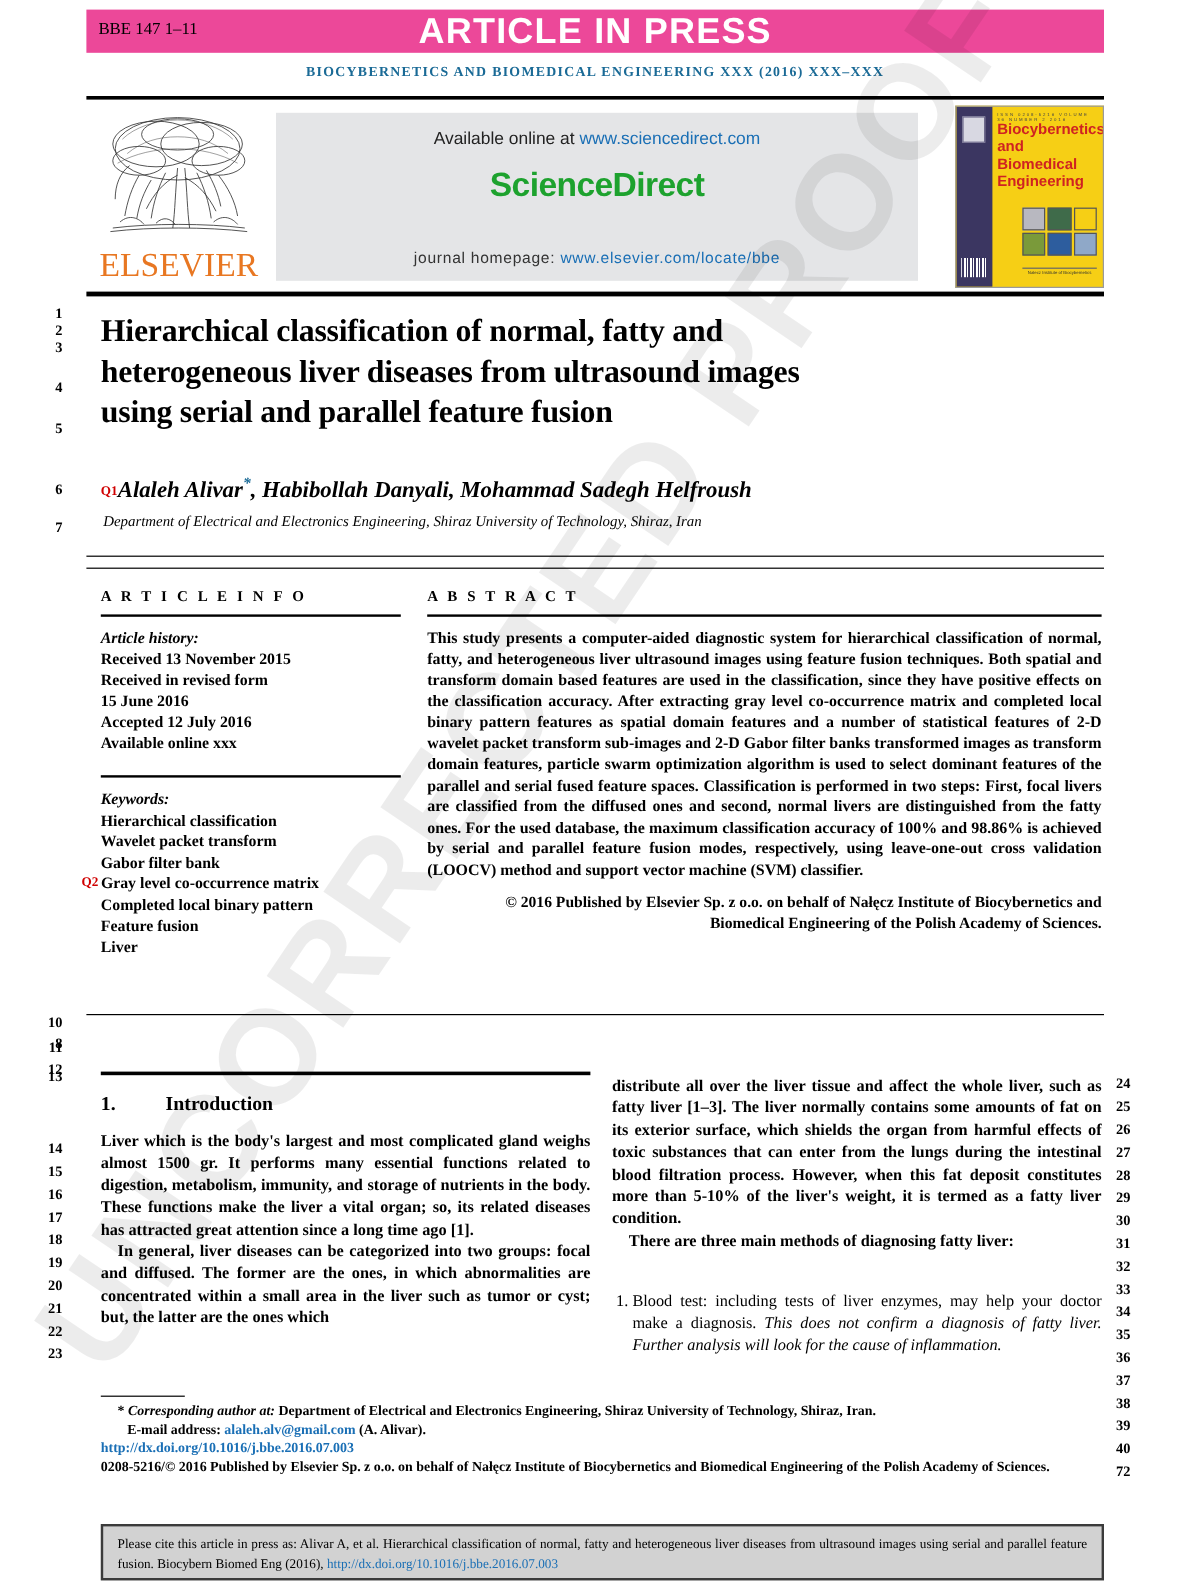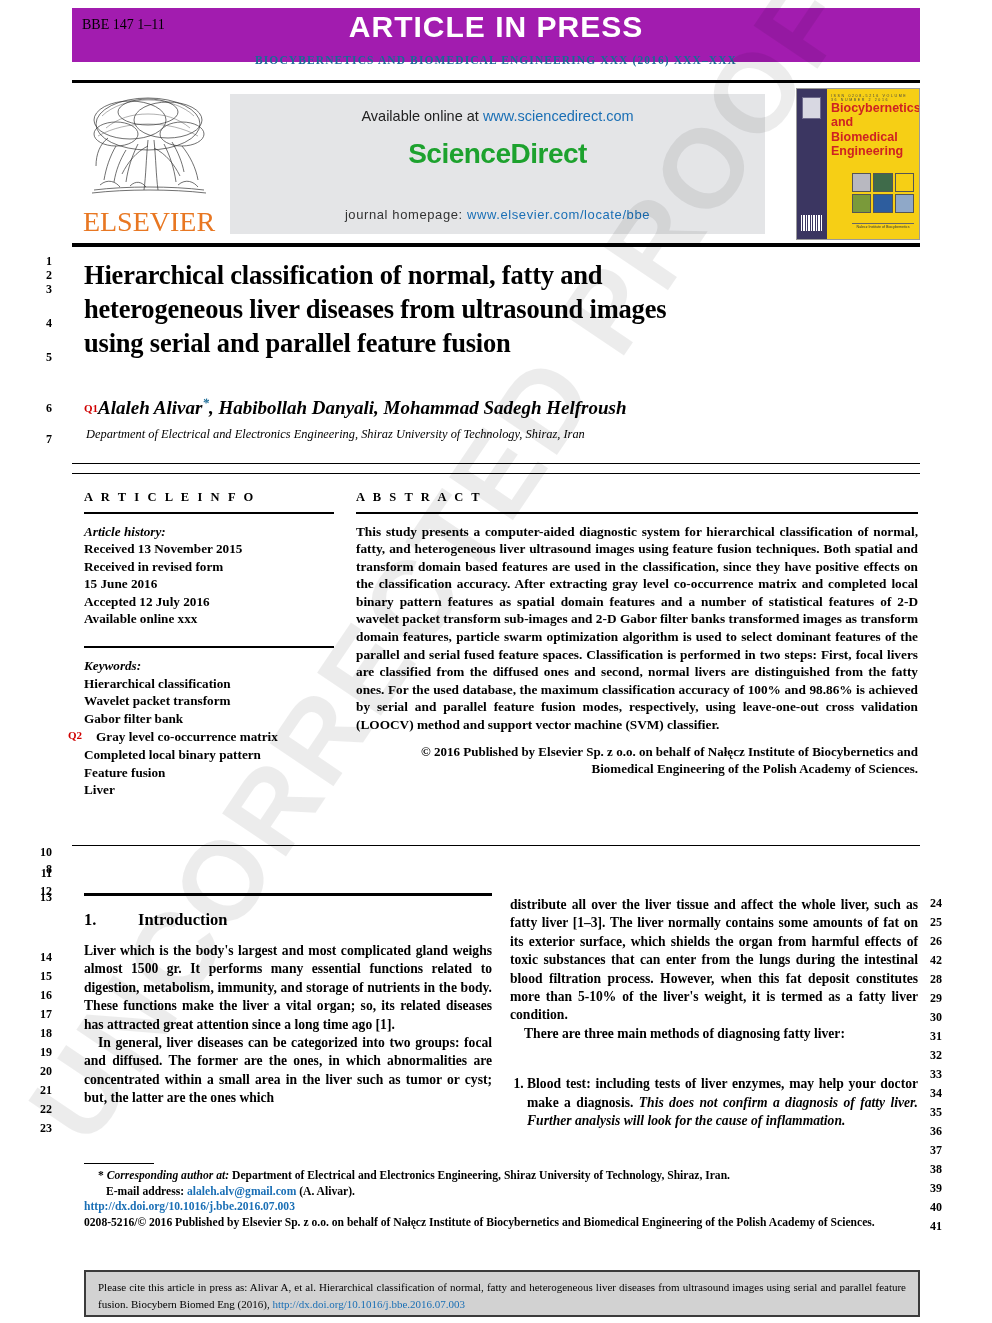--- a/index.html
+++ b/index.html
@@ -31,22 +31,22 @@
     font-size: 112px;
     letter-spacing: 4px;
     color: rgba(0,0,0,0.075);
     white-space: nowrap;
   }
 
   
   .topbar {
     position: absolute;
     left: 72px; top: 8px;
-    width: 848px; height: 54px;
-    background: #a21caf;
+    width: 848px; height: 36px;
+    background: #ec4899;
   }
   .topbar .bbe {
     position: absolute;
     left: 10px; top: 9px;
     font-size: 14px;
     color: #000;
     font-family: "Liberation Serif", serif;
   }
   .topbar .aip {
     position: absolute;
@@ -256,21 +256,21 @@
     font-weight: bold;
   }
   .col-left p + p, .col-right p + p { text-indent: 14px; }
   .ref { color: #000000; }
 
   ol.numlist { margin: 14px 0 0 0; padding-left: 17px; }
   ol.numlist li {
     font-family: "Liberation Serif", serif;
     font-size: 13.6px; line-height: 18.4px;
     text-align: justify;
-    font-weight: bold;
+    font-weight: normal;
     margin-top: 32px;
   }
   ol.numlist li em { font-style: italic; }
 
   
   .fn-rule { position: absolute; left: 84px; top: 1163px; width: 70px; height: 1px; background: #000; }
   .footnote {
     position: absolute; left: 84px; top: 1168px; width: 836px;
     font-family: "Liberation Serif", serif;
     font-size: 11.6px; line-height: 15.5px;
@@ -421,21 +421,21 @@
     <div>15 June 2016</div>
     <div>Accepted 12 July 2016</div>
     <div>Available online xxx</div>
   </div>
   <div class="kw-rule"></div>
   <div class="body">
     <div class="lbl">Keywords:</div>
     <div>Hierarchical classification</div>
     <div>Wavelet packet transform</div>
     <div>Gabor filter bank</div>
-    <div><span class="q-tag" style="margin-left:-16px;margin-right:14px">Q2</span><span>Gray level co-occurrence matrix</span></div>
+    <div><span class="q-tag" style="margin-left:-16px;margin-right:2px">Q2</span><span>Gray level co-occurrence matrix</span></div>
     <div>Completed local binary pattern</div>
     <div>Feature fusion</div>
     <div>Liver</div>
   </div>
 </div>
 
 <div class="abs-col">
   <div class="sec-head">A B S T R A C T</div>
   <div class="sec-rule"></div>
   <div class="body">This study presents a computer-aided diagnostic system for hierarchical classification of normal, fatty, and heterogeneous liver ultrasound images using feature fusion techniques. Both spatial and transform domain based features are used in the classification, since they have positive effects on the classification accuracy. After extracting gray level co-occurrence matrix and completed local binary pattern features as spatial domain features and a number of statistical features of 2-D wavelet packet transform sub-images and 2-D Gabor filter banks transformed images as transform domain features, particle swarm optimization algorithm is used to select dominant features of the parallel and serial fused feature spaces. Classification is performed in two steps: First, focal livers are classified from the diffused ones and second, normal livers are distinguished from the fatty ones. For the used database, the maximum classification accuracy of 100% and 98.86% is achieved by serial and parallel feature fusion modes, respectively, using leave-one-out cross validation (LOOCV) method and support vector machine (SVM) classifier.</div>
@@ -498,27 +498,27 @@
 <div class="lnum lnum-left" style="top:1026px">18</div>
 <div class="lnum lnum-left" style="top:1045px">19</div>
 <div class="lnum lnum-left" style="top:1064px">20</div>
 <div class="lnum lnum-left" style="top:1083px">21</div>
 <div class="lnum lnum-left" style="top:1102px">22</div>
 <div class="lnum lnum-left" style="top:1121px">23</div>
 
 <div class="lnum lnum-right" style="top:896px">24</div>
 <div class="lnum lnum-right" style="top:915px">25</div>
 <div class="lnum lnum-right" style="top:934px">26</div>
-<div class="lnum lnum-right" style="top:953px">42</div>
+<div class="lnum lnum-right" style="top:953px">27</div>
 <div class="lnum lnum-right" style="top:972px">28</div>
 <div class="lnum lnum-right" style="top:991px">29</div>
 <div class="lnum lnum-right" style="top:1010px">30</div>
 <div class="lnum lnum-right" style="top:1029px">31</div>
 <div class="lnum lnum-right" style="top:1048px">32</div>
 <div class="lnum lnum-right" style="top:1067px">33</div>
 <div class="lnum lnum-right" style="top:1086px">34</div>
 <div class="lnum lnum-right" style="top:1105px">35</div>
 <div class="lnum lnum-right" style="top:1124px">36</div>
 <div class="lnum lnum-right" style="top:1143px">37</div>
 <div class="lnum lnum-right" style="top:1162px">38</div>
 <div class="lnum lnum-right" style="top:1181px">39</div>
 <div class="lnum lnum-right" style="top:1200px">40</div>
-<div class="lnum lnum-right" style="top:1219px">41</div>
+<div class="lnum lnum-right" style="top:1219px">72</div>
 
 </body></html>

